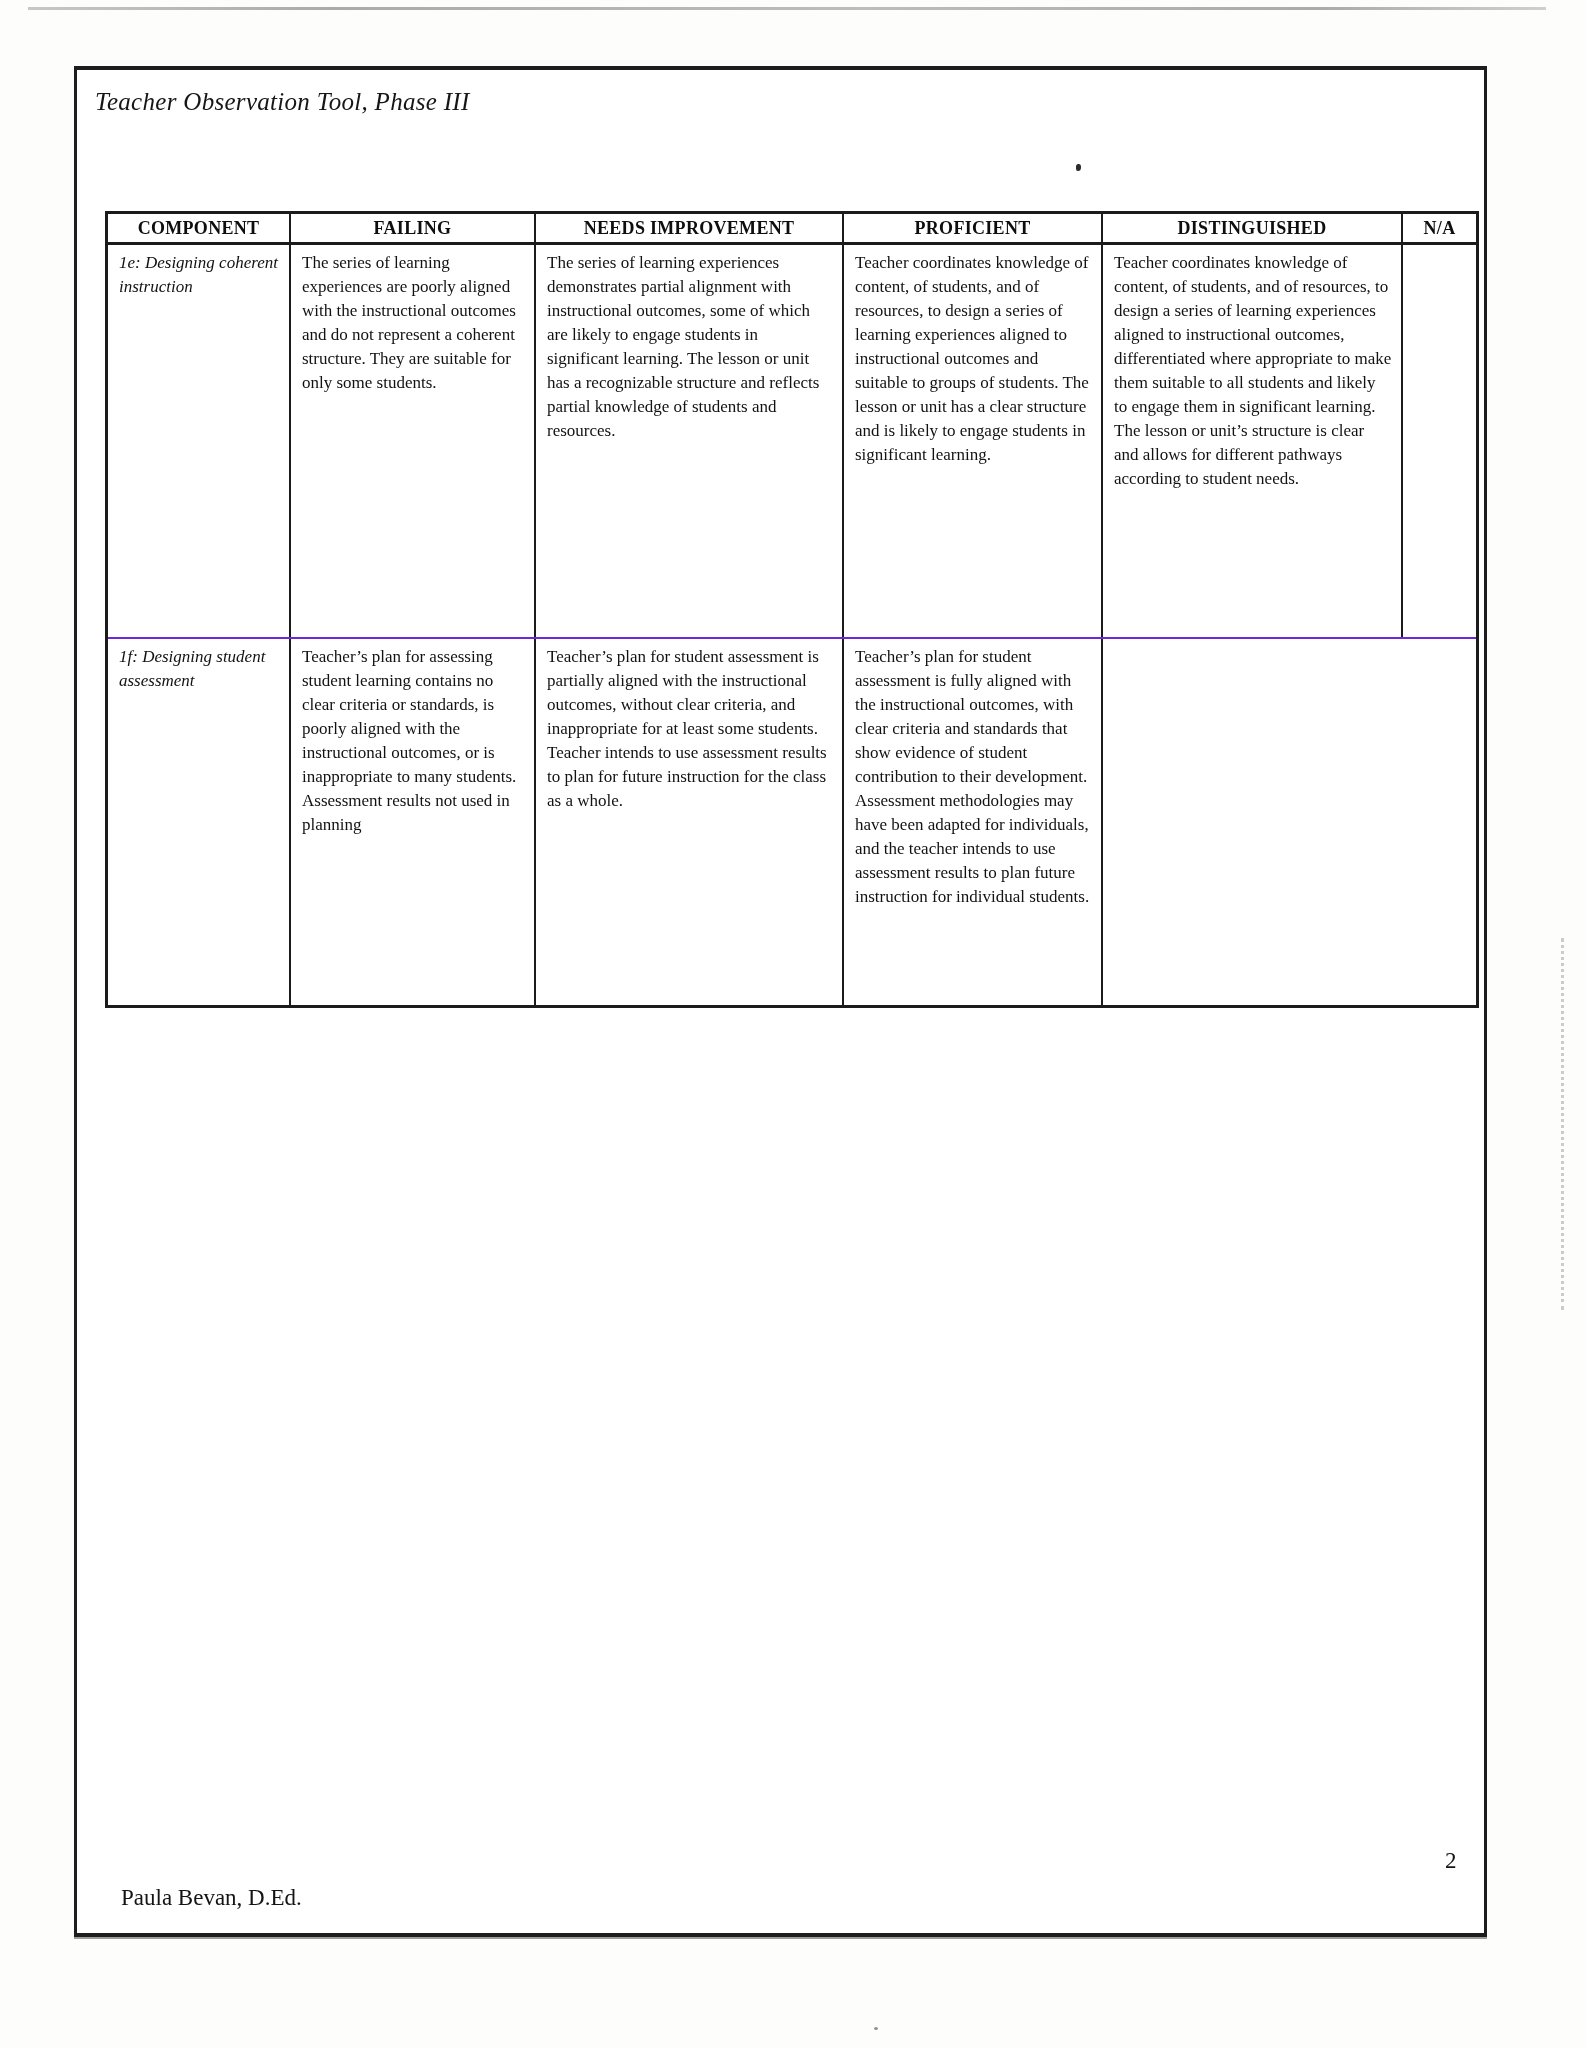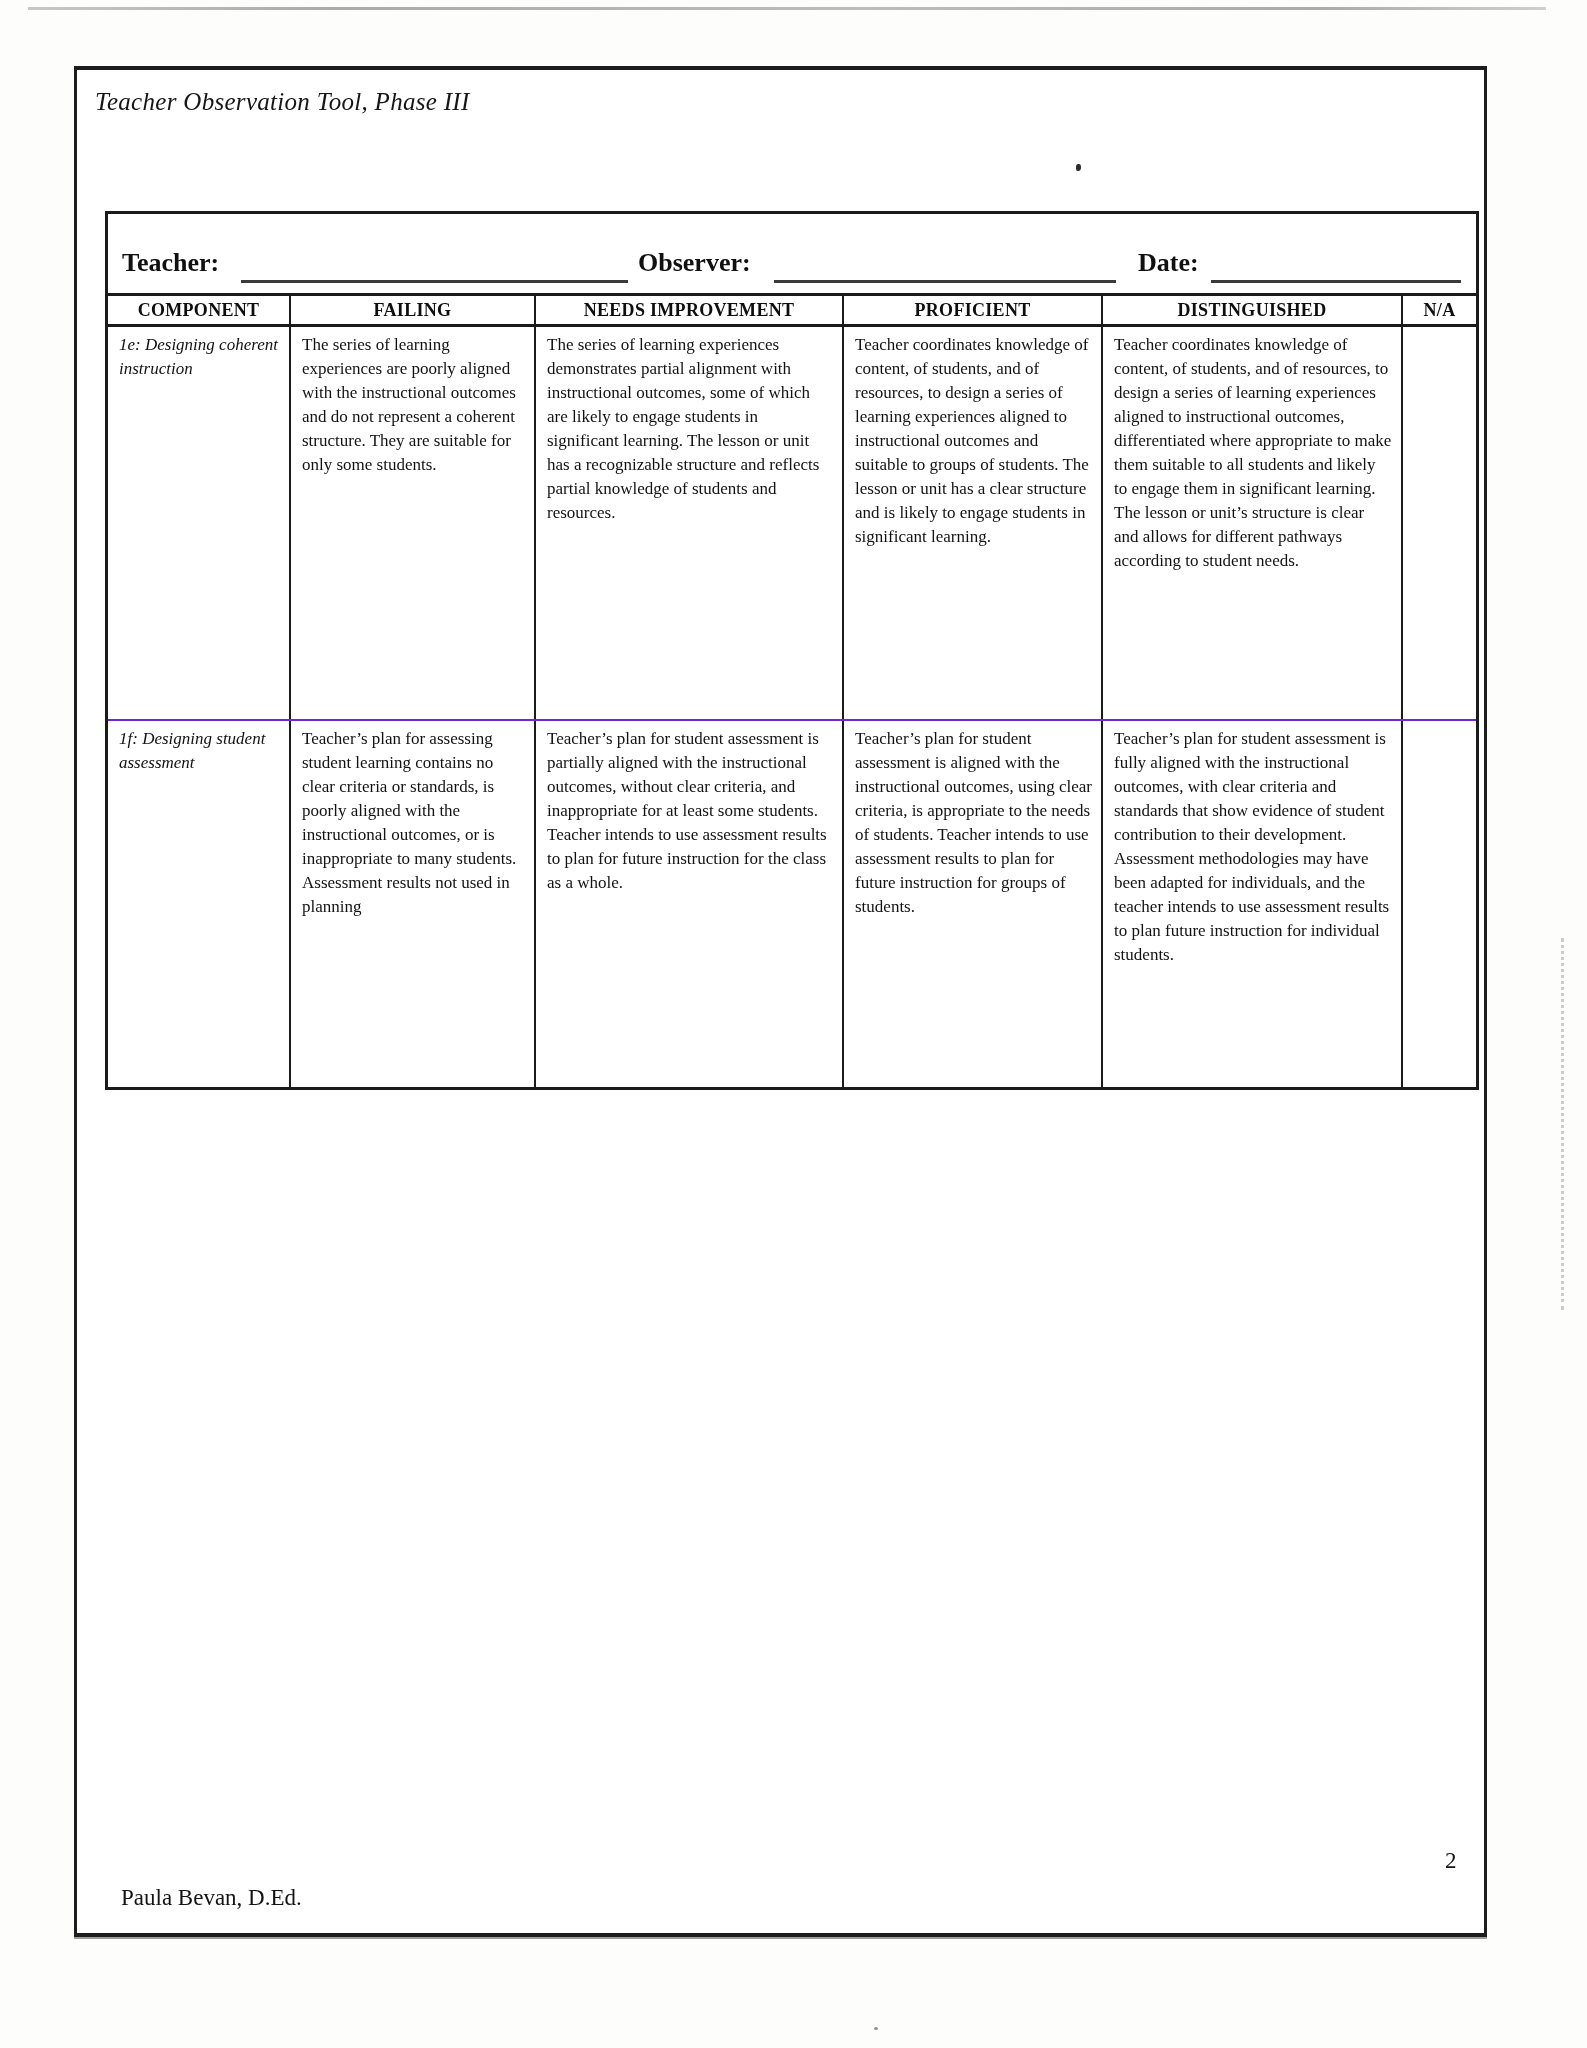--- a/index.html
+++ b/index.html
@@ -93,28 +93,20 @@
   <div class="scan-dotline"></div>
   <div class="scan-dot-a"></div>
   <div class="scan-dot-b"></div>
 
   <div class="page">
 
     <div class="doc-title">Teacher Observation Tool, Phase III</div>
 
     <div class="rubric">
 
-      <div class="form-band">
-        <span class="f-label t">Teacher:</span>
-        <span class="f-line t"></span>
-        <span class="f-label o">Observer:</span>
-        <span class="f-line o"></span>
-        <span class="f-label d">Date:</span>
-        <span class="f-line d"></span>
-      </div>
 
       <div class="grid-row head-row">
         <div class="head-cell">COMPONENT</div>
         <div class="head-cell">FAILING</div>
         <div class="head-cell">NEEDS IMPROVEMENT</div>
         <div class="head-cell">PROFICIENT</div>
         <div class="head-cell">DISTINGUISHED</div>
         <div class="head-cell">N/A</div>
       </div>
 
@@ -124,21 +116,20 @@
         <div class="cell">The series of learning experiences demonstrates partial alignment with instructional outcomes, some of which are likely to engage students in significant learning. The lesson or unit has a recognizable structure and reflects partial knowledge of students and resources.</div>
         <div class="cell">Teacher coordinates knowledge of content, of students, and of resources, to design a series of learning experiences aligned to instructional outcomes and suitable to groups of students. The lesson or unit has a clear structure and is likely to engage students in significant learning.</div>
         <div class="cell">Teacher coordinates knowledge of content, of students, and of resources, to design a series of learning experiences aligned to instructional outcomes, differentiated where appropriate to make them suitable to all students and likely to engage them in significant learning. The lesson or unit’s structure is clear and allows for different pathways according to student needs.</div>
         <div class="cell"></div>
       </div>
 
       <div class="grid-row body-row row-1f">
         <div class="cell component">1f: Designing student assessment</div>
         <div class="cell">Teacher’s plan for assessing student learning contains no clear criteria or standards, is poorly aligned with the instructional outcomes, or is inappropriate to many students. Assessment results not used in planning</div>
         <div class="cell">Teacher’s plan for student assessment is partially aligned with the instructional outcomes, without clear criteria, and inappropriate for at least some students. Teacher intends to use assessment results to plan for future instruction for the class as a whole.</div>
-        <div class="cell">Teacher’s plan for student assessment is aligned with the instructional outcomes, using clear criteria, is appropriate to the needs of students. Teacher intends to use assessment results to plan for future instruction for groups of students.</div>
         <div class="cell">Teacher’s plan for student assessment is fully aligned with the instructional outcomes, with clear criteria and standards that show evidence of student contribution to their development.  Assessment methodologies may have been adapted for individuals, and the teacher intends to use assessment results to plan future instruction for individual students.</div>
         <div class="cell"></div>
       </div>
 
     </div>
 
     <div class="scan-bullet" style="left:999px; top:94px; position:absolute;"></div>
 
     <div class="doc-author">Paula Bevan, D.Ed.</div>
     <div class="page-number">2</div>

